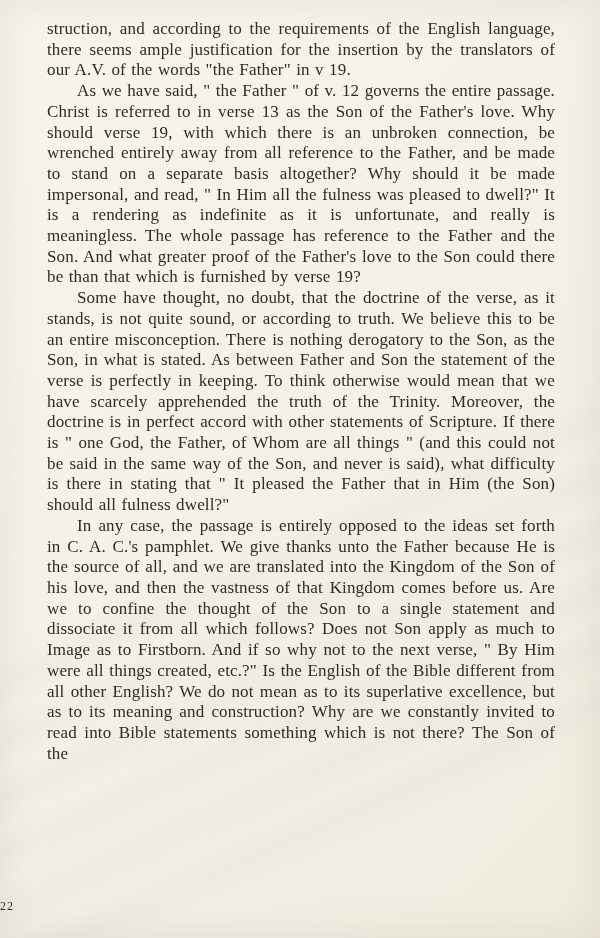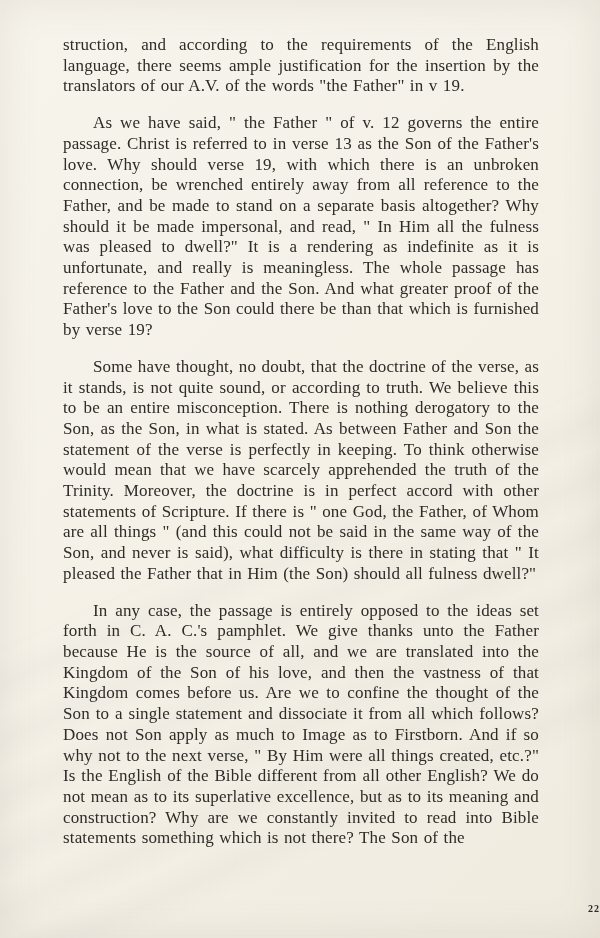--- a/index.html
+++ b/index.html
@@ -27,36 +27,35 @@
     right: 45px;
     top: 19px;
     color: #2e2c27;
     font-size: 17px;
     line-height: 20.7px;
     text-align: justify;
     letter-spacing: 0.15px;
     word-spacing: 1px;
   }
   .para {
-    margin: 16px;
+    margin: 0;
     padding: 0;
   }
   .para.indent {
     text-indent: 30px;
   }
   .page-number {
     position: absolute;
     bottom: 24px;
     left: 0;
     right: 0;
-    text-align: right;
-    font-size: 10px;
+    text-align: left;
+    font-size: 12px;
     color: #2e2c27;
     letter-spacing: 1px;
-    font-weight: bold;
   }
   
   .scan-artifact {
     position: absolute;
     left: -80px;
     bottom: 120px;
     width: 900px;
     height: 320px;
     transform: rotate(-24deg);
     background: repeating-linear-gradient(

